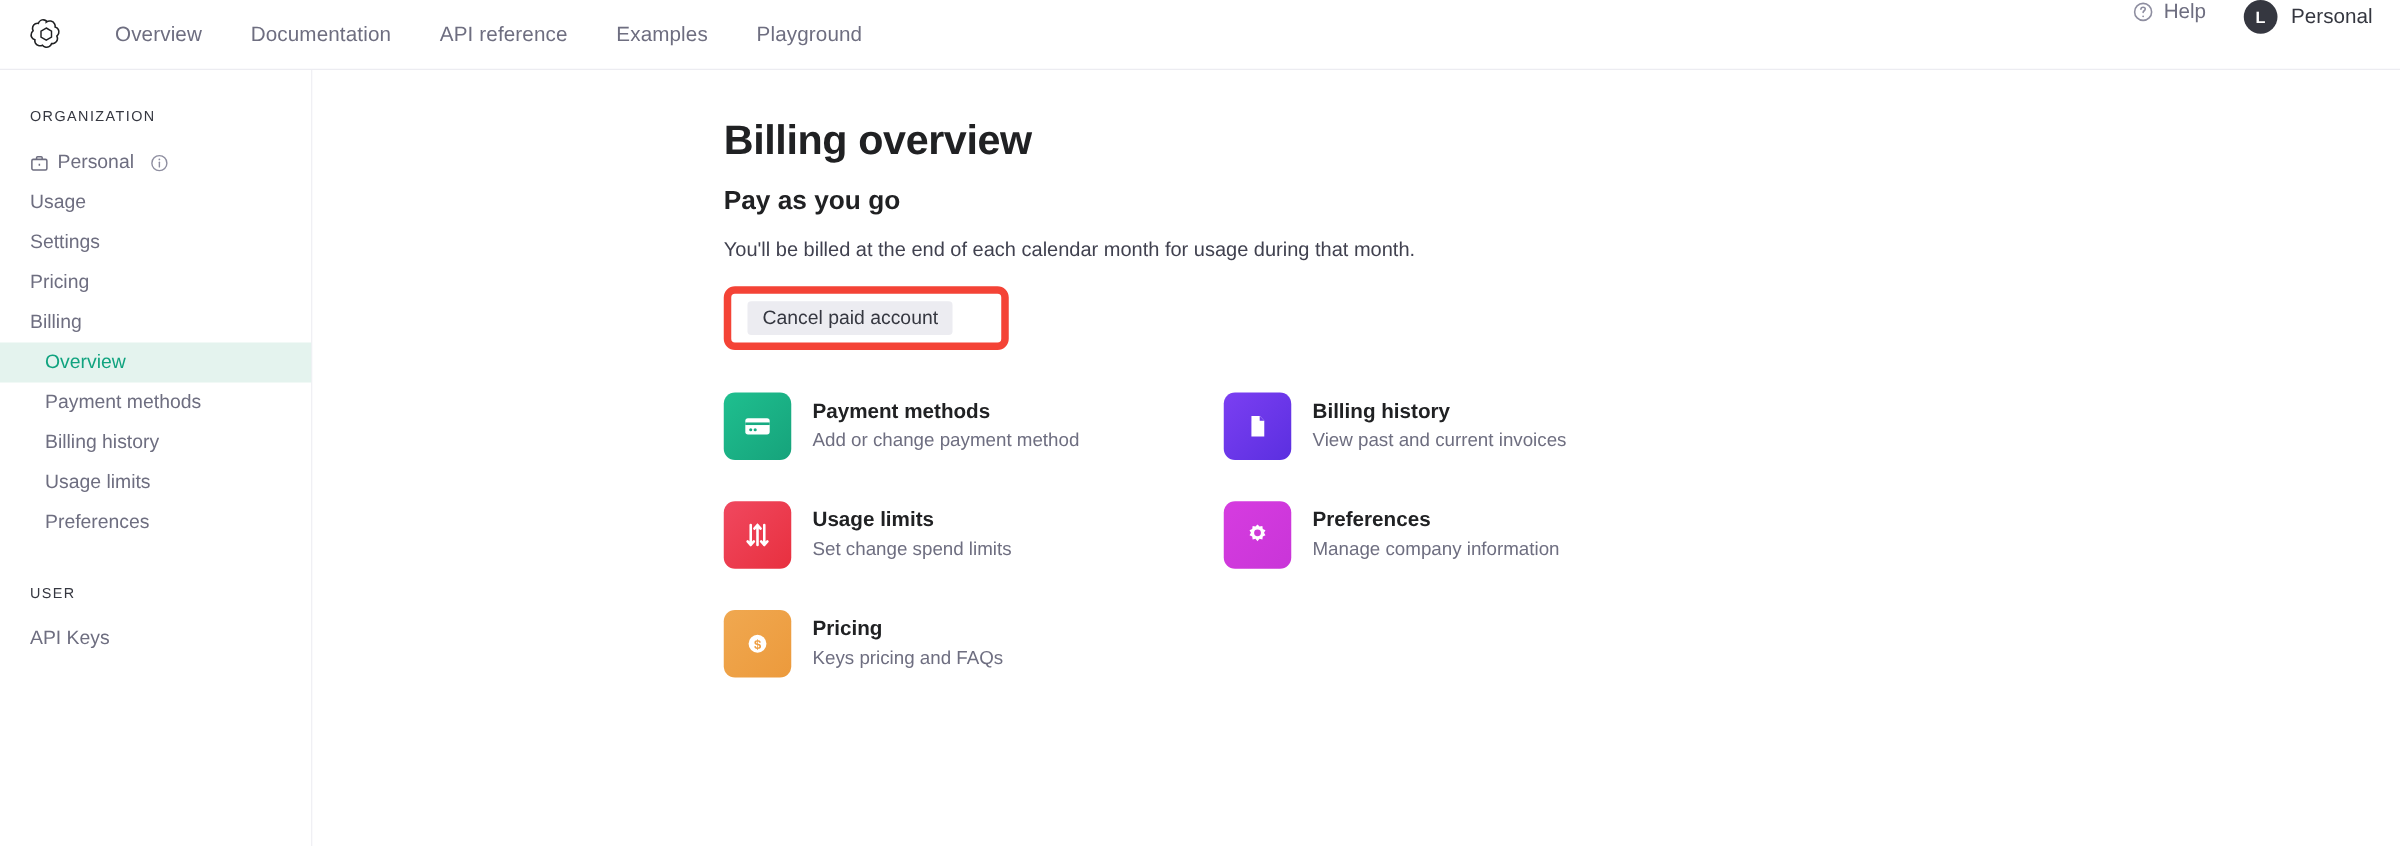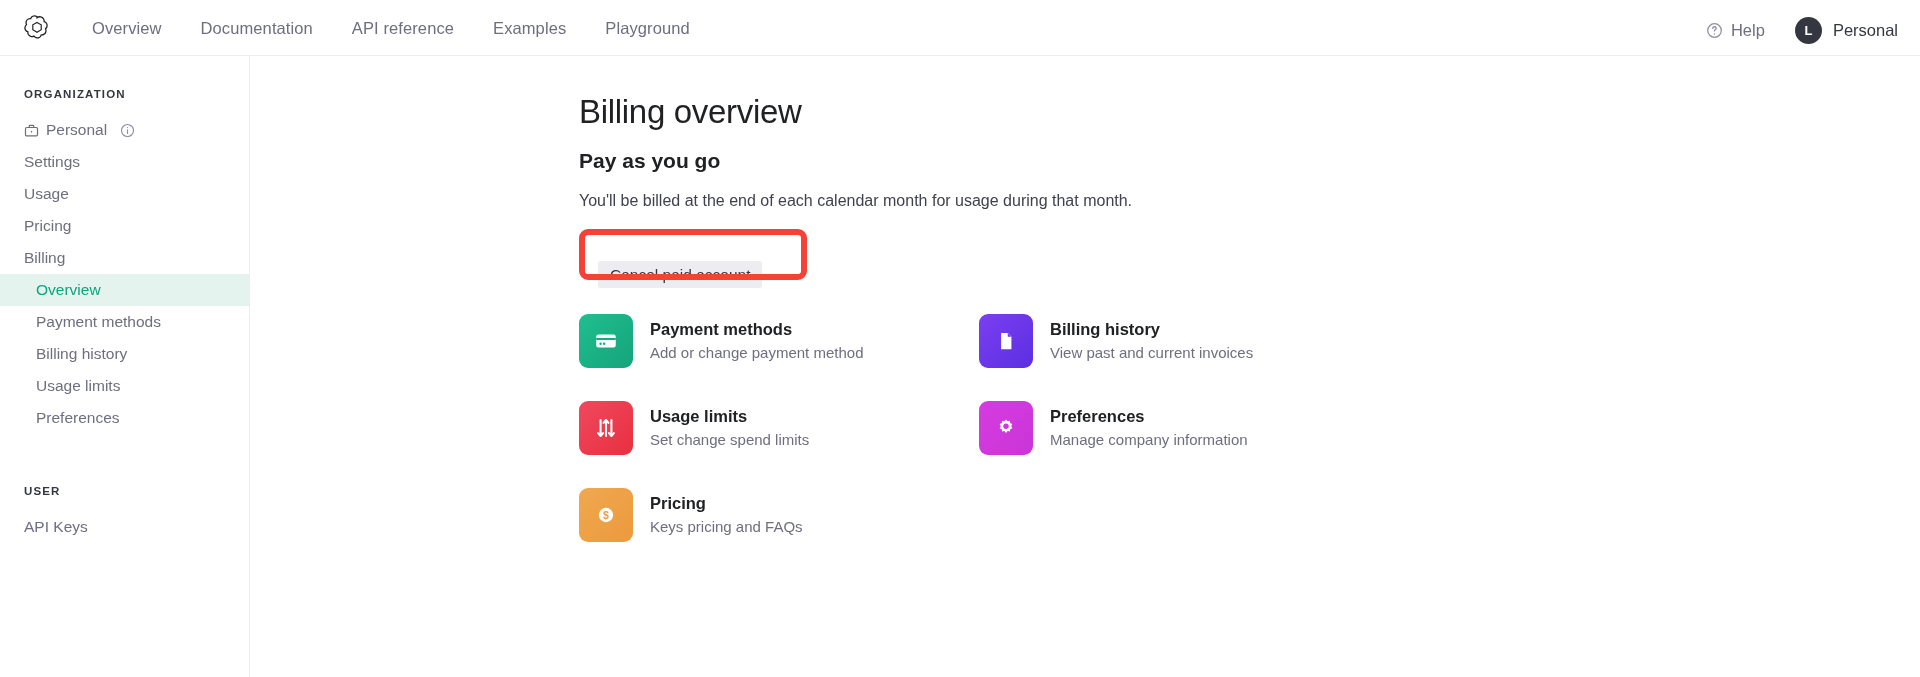--- a/index.html
+++ b/index.html
@@ -26,21 +26,21 @@
     margin-left: 22px; width: 30px; height: 30px;
     display: flex; align-items: center; justify-content: center;
   }
   .topnav { display: flex; align-items: center; margin-left: 40px; gap: 39px; }
   .topnav-item {
     font-size: 16.5px; color: #6e6e80; letter-spacing: .1px;
     cursor: pointer; white-space: nowrap; line-height: 20px;
   }
   .topbar-right {
     position: absolute; right: 22px; top: 0; height: 60px;
-    display: flex; align-items: center; gap: 30px;
+    display: flex; align-items: flex-start; gap: 30px;
   }
   .help-link {
     display: flex; align-items: center; gap: 8px;
     font-size: 16.5px; color: #6e6e80; cursor: pointer;
   }
   .help-icon { width: 17px; height: 17px; display: block; }
   .account-chip { display: flex; align-items: center; gap: 11px; cursor: pointer; }
   .avatar {
     width: 27px; height: 27px; border-radius: 50%;
     background: #353740; color: #fff;
@@ -51,45 +51,45 @@
 
   
   .sidebar {
     position: absolute; top: 56px; left: 0;
     width: 250px; height: 621px;
     background: #ffffff;
     border-right: 1px solid #ececf1;
     padding-top: 32px;
   }
   .side-section-title {
-    font-size: 11.5px; font-weight: bold; letter-spacing: 1.15px;
+    font-size: 11.5px; font-weight: normal; letter-spacing: 1.15px;
     color: #353740; text-transform: uppercase;
     padding: 0 24px; margin-bottom: 14px;
   }
-  .side-section-title.user-sec { margin-top: 51px; }
+  .side-section-title.user-sec { margin-top: 35px; }
   .side-item {
     display: flex; align-items: center; gap: 7px;
     height: 32px; padding: 0 24px;
     font-size: 15.5px; color: #6e6e80; cursor: pointer;
     white-space: nowrap;
   }
   .side-item.sub { padding-left: 36px; font-size: 15.5px; }
   .side-item.active { background: #e4f3ee; color: #10a37f; }
   .org-icon, .info-icon { width: 15px; height: 15px; flex: 0 0 auto; display: block; }
   .info-icon { margin-left: 6px; }
 
   
   .main {
     position: absolute; top: 56px; left: 250px;
     width: 1670px; height: 621px;
     background: #ffffff; overflow: hidden;
   }
   .content { position: absolute; left: 329px; top: 36px; width: 900px; }
   .page-title {
-    font-size: 33px; font-weight: normal; color: #202123;
+    font-size: 33px; font-weight: bold; color: #202123;
     letter-spacing: -.3px; line-height: 40px;
   }
   .section-title {
     font-size: 21px; font-weight: bold; color: #202123;
     margin-top: 16px; line-height: 26px;
   }
   .section-desc {
     font-size: 16px; color: #40414f;
     margin-top: 16px; line-height: 22px;
   }
@@ -103,21 +103,21 @@
     position: absolute; inset: 0;
     border: 6px solid #f44336; border-radius: 9px;
     pointer-events: none;
   }
   .cancel-btn {
     position: absolute; left: 19px; top: 12px;
     height: 27px; padding: 0 12px;
     background: #ececf1; border: none; border-radius: 3px;
     font-family: "Liberation Sans", sans-serif;
     font-size: 15.5px; color: #353740; cursor: pointer;
-    display: flex; align-items: center; margin-top: 20px;
+    display: flex; align-items: center;
   }
 
   
   .cards { margin-top: 34px; display: flex; flex-wrap: wrap; width: 700px; }
   .card {
     display: flex; align-items: center; gap: 17px;
     width: 400px; height: 54px; margin-bottom: 33px;
     cursor: pointer; text-decoration: none;
   }
   .card:nth-child(even) { width: 300px; }
@@ -175,24 +175,24 @@
       </svg>
       <span>Personal</span>
       <svg class="info-icon" viewBox="0 0 16 16" fill="none" stroke="#8e8ea0" stroke-width="1.2">
         <circle cx="8" cy="8" r="6.4"></circle>
         <path d="M8 7.2v4" stroke-linecap="round"></path>
         <circle cx="8" cy="4.9" r=".75" fill="#8e8ea0" stroke="none"></circle>
       </svg>
     </div>
 
     <div class="side-item">
+      <span>Usage</span>
+    </div>
+    <div class="side-item">
       <span>Settings</span>
-    </div>
-    <div class="side-item">
-      <span>Usage</span>
     </div>
     <div class="side-item">
       <span>Pricing</span>
     </div>
     <div class="side-item">
       <span>Billing</span>
     </div>
 
     <div class="side-item sub active">
       <span>Overview</span>

